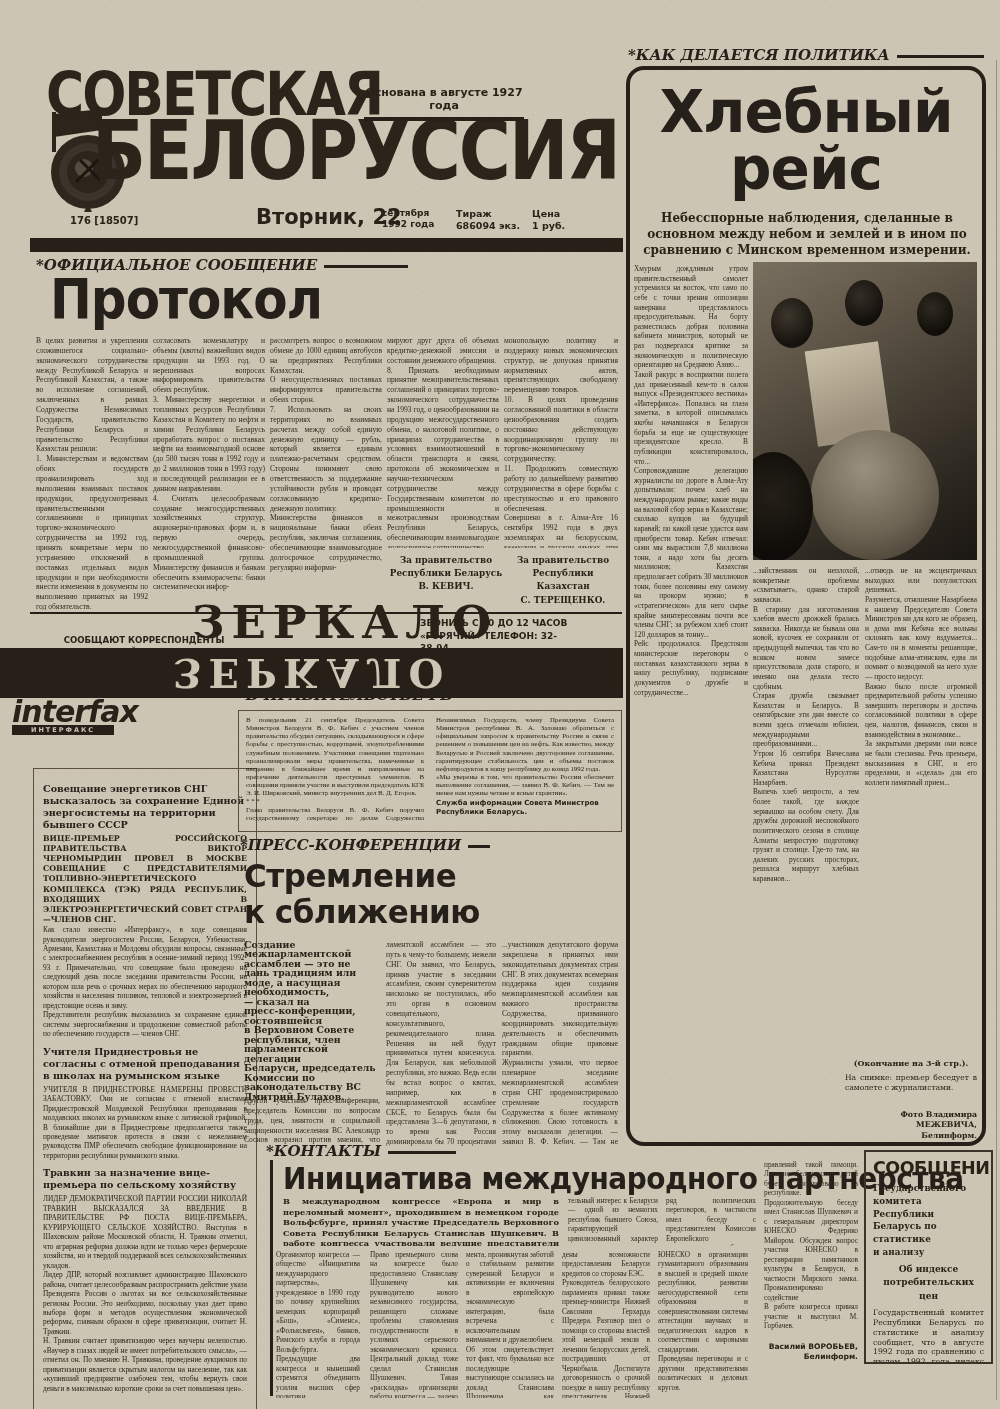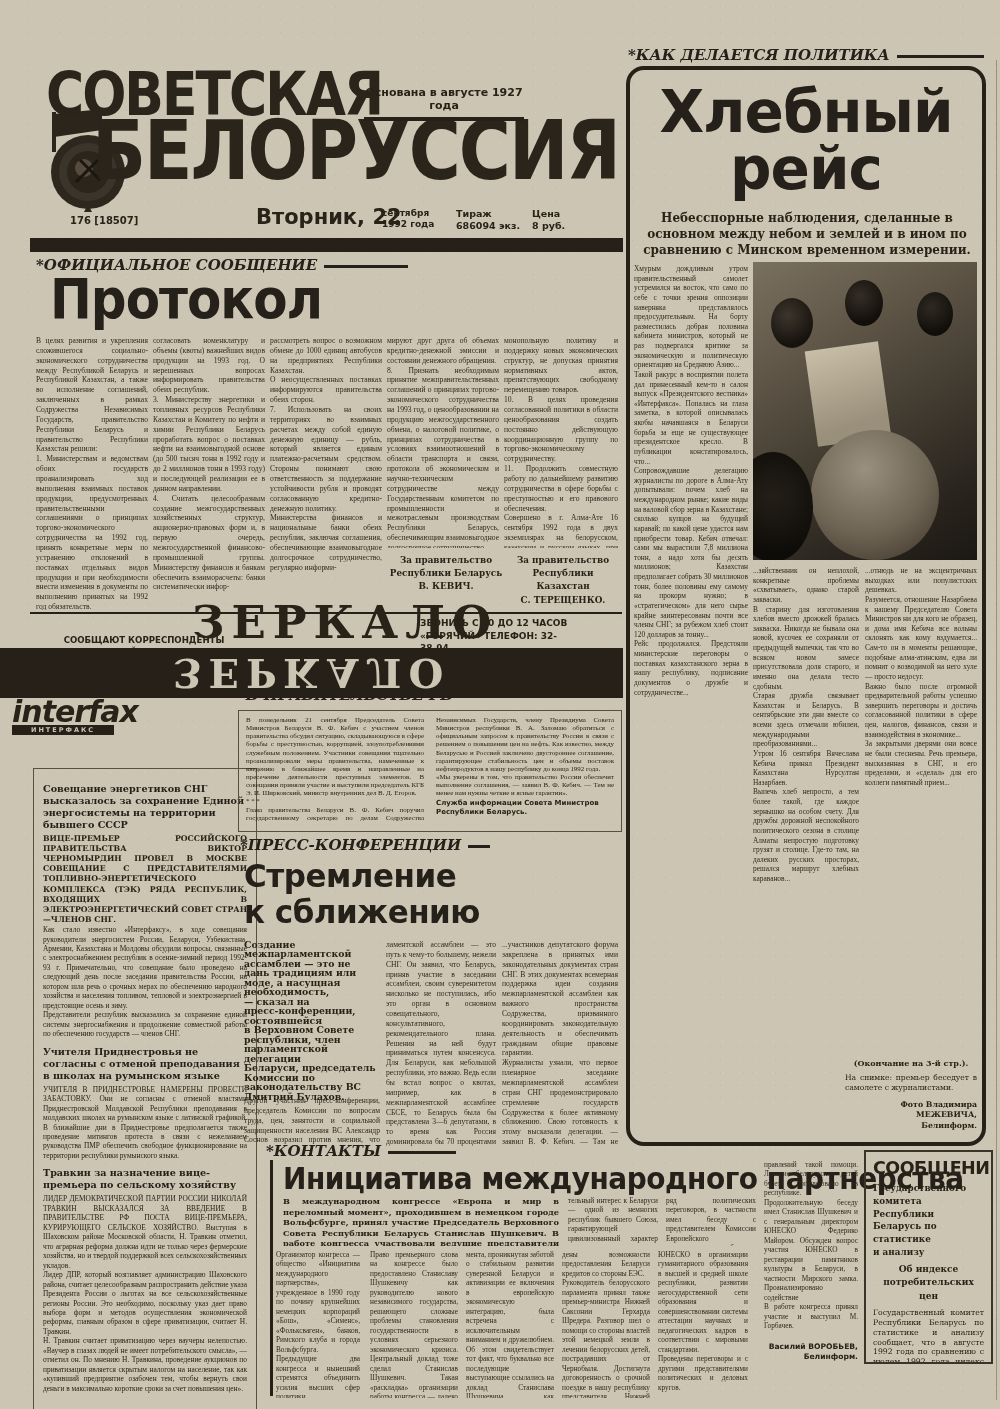--- a/index.html
+++ b/index.html
@@ -48,21 +48,21 @@
   <div class="abs mast" style="left:92px;top:110px;font-size:71px;line-height:1;">БЕЛОРУССИЯ</div>
   <div class="abs sans b" style="left:364px;top:86px;width:160px;font-size:11px;text-align:center;border-bottom:4px solid #262019;padding-bottom:5px;">Основана в августе 1927 года</div>
 
   <div class="abs sans b" style="left:70px;top:215px;font-size:10px;">176 [18507]</div>
   <div class="abs sans b" style="left:256px;top:205px;font-size:21px;">Вторник, 22</div>
   <div class="abs sans b preline" style="left:382px;top:208px;font-size:9px;line-height:1.25;">сентября
 1992 года</div>
   <div class="abs sans b preline" style="left:456px;top:208px;font-size:9.5px;line-height:1.25;">Тираж
 686094 экз.</div>
   <div class="abs sans b preline" style="left:532px;top:208px;font-size:9.5px;line-height:1.25;">Цена
-8 руб.</div>
+1 руб.</div>
   <div class="abs ink" style="left:30px;top:238px;width:593px;height:14px;"></div>
 
   <div class="abs kicker" style="left:36px;top:256px;width:372px;font-size:15px;">
     <span>*ОФИЦИАЛЬНОЕ СООБЩЕНИЕ</span>
   </div>
   <div class="abs headline" style="left:50px;top:272px;font-size:50px;line-height:1;letter-spacing:-1px;transform:scaleY(1.1);transform-origin:left top;">Протокол</div>
 
   <div class="abs bodycol" style="left:36px;top:336px;width:112px;height:274px;">В целях развития и укрепления сложившегося социально-экономического сотрудничества между Республикой Беларусь и Республикой Казахстан, а также во исполнение соглашений, заключенных в рамках Содружества Независимых Государств, правительство Республики Беларусь и правительство Республики Казахстан решили:
 1. Министерствам и ведомствам обоих государств проанализировать ход выполнения взаимных поставок продукции, предусмотренных правительственными соглашениями о принципах торгово-экономического сотрудничества на 1992 год, принять конкретные меры по устранению отклонений в поставках отдельных видов продукции и при необходимости внести изменения в документы по выполнению принятых на 1992 год обязательств.
 2. В целях своевременного обеспечения отраслей народного хозяйства обеих республик материально-техническими, сырьевыми ресурсами и товарами на 1993 год до 1 октября с. г. окончательно</div>
@@ -213,21 +213,21 @@
 Утром 16 сентября Вячеслава Кебича принял Президент Казахстана Нурсултан Назарбаев.
 Выпечь хлеб непросто, а тем более такой, где каждое зернышко на особом счету. Для дружбы дорожной неспокойного политического сезона в столице Алматы непростую подготовку грузят и столице. Где-то там, на далеких русских просторах, решался маршрут хлебных караванов...</div>
   <div class="abs bodycol" style="left:865px;top:566px;width:112px;height:486px;font-size:7.4px;">...отнюдь не на эксцентричных выходках или популистских дешевках.
 Разумеется, отношение Назарбаева к нашему Председателю Совета Министров ни для кого не образец, и дома имя Кебича все вольны склонять как кому вздумается... Сам-то он в моменты решающие, подобные алма-атинским, едва ли помнит о возводимой на него хуле — просто недосуг.
 Важно было после огромной предварительной работы успешно завершить переговоры и достичь согласованной политики в сфере цен, налогов, финансов, связи и взаимодействия в экономике...
 За закрытыми дверями они вовсе не были стеснены. Речь премьера, высказанная в СНГ, и его пределами, и «сделал» для его коллеги памятный прием...</div>
 
   <div class="abs" style="left:845px;top:1058px;width:132px;">
     <div class="ser b ctr" style="font-size:8px;margin-bottom:5px;">(Окончание на 3-й стр.).</div>
     <div class="ser" style="font-size:7.6px;line-height:1.3;text-align:justify;">На снимке: премьер беседует в самолете с журналистами.</div>
-    <div class="ser sig" style="font-size:7.8px;text-align:right;line-height:1.35;margin-top:7px;">Фото Владимира МЕЖЕВИЧА,
+    <div class="ser sig" style="font-size:7.8px;text-align:right;line-height:1.35;margin-top:17px;">Фото Владимира МЕЖЕВИЧА,
 Белинформ.</div>
   </div>
 
   <div class="abs" style="left:864px;top:1150px;width:129px;height:214px;border:2px solid #3b3428;padding:6px 7px;box-sizing:border-box;overflow:hidden;">
     <div class="sans b ctr" style="font-size:17.5px;letter-spacing:-0.5px;">СООБЩЕНИЕ</div>
     <div class="ser b preline" style="font-size:8.8px;line-height:1.45;margin-top:4px;">Государственного
 комитета Республики
 Беларусь по статистике
 и анализу</div>
     <div class="ser b ctr preline" style="font-size:9px;line-height:1.5;margin-top:4px;">Об индексе

